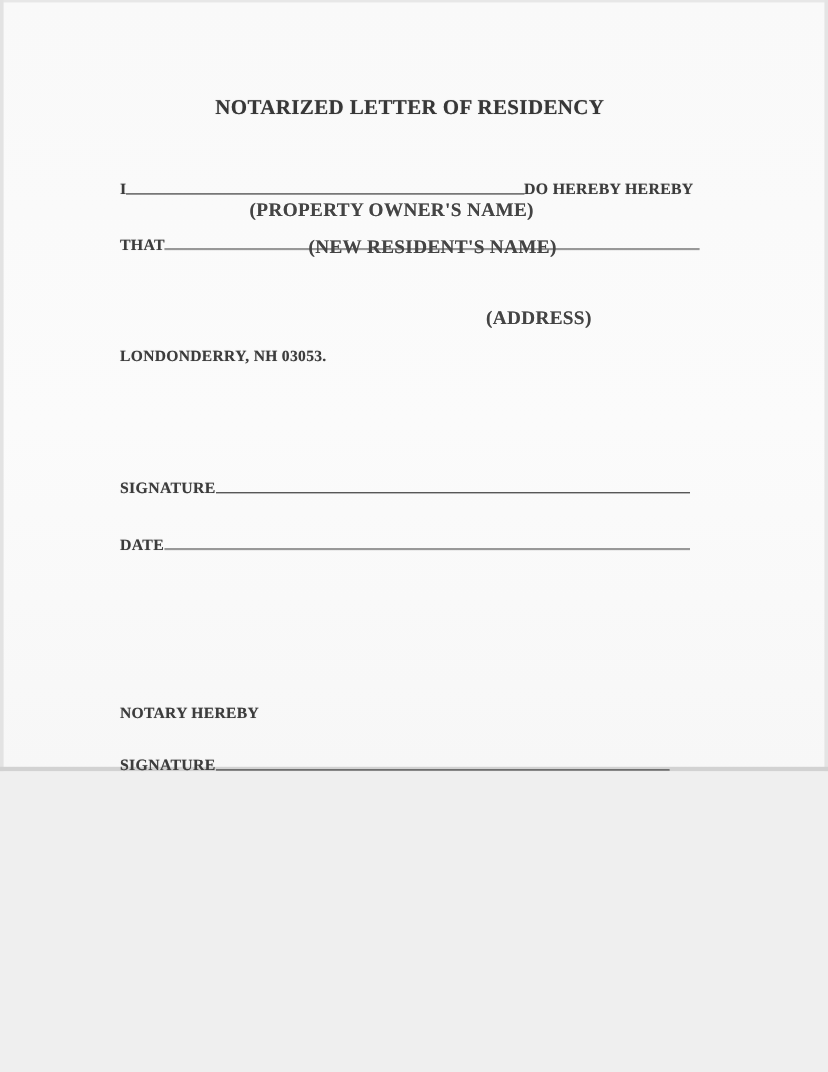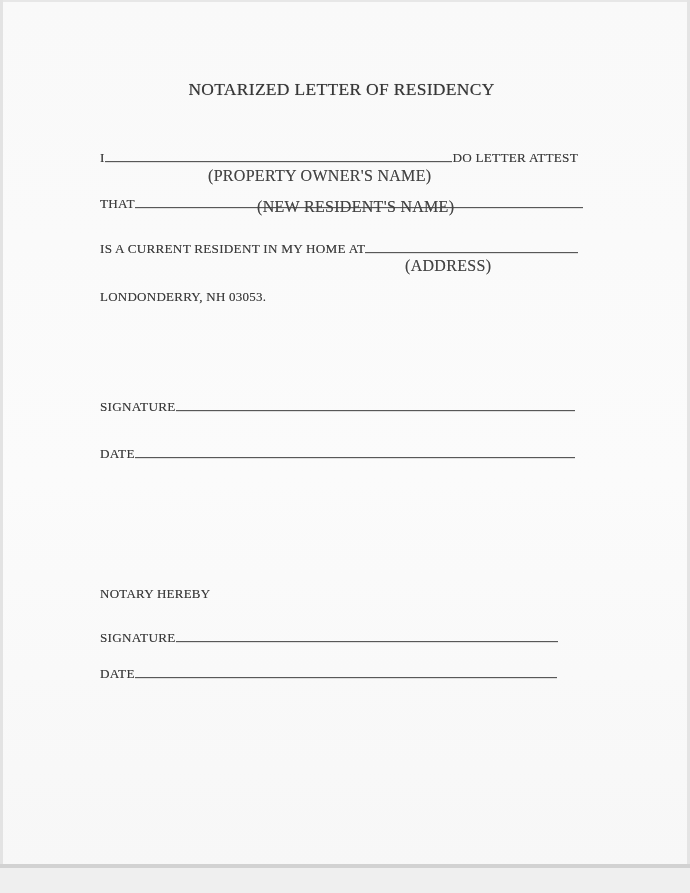--- a/index.html
+++ b/index.html
@@ -3,25 +3,26 @@
 <meta charset="utf-8">
 <style>
   html, body {
     margin: 0;
     padding: 0;
     background: #efefef;
   }
   .page {
     position: relative;
     width: 690px;
-    height: 868px;
+    height: 643px;
     background: linear-gradient(180deg, #f9f9f9 0%, #fbfbfb 55%, #f7f7f7 100%);
     font-family: "Liberation Serif", "DejaVu Serif", serif;
     color: #3c3c3c;
     overflow: hidden;
+    font-weight: bold;
   }
   
   .edge-top    { position: absolute; top: 0; left: 0; width: 100%; height: 2px; background: #e7e7e7; }
   .edge-left   { position: absolute; top: 0; left: 0; width: 3px; height: 100%; background: #e3e3e3; }
   .edge-right  { position: absolute; top: 0; right: 0; width: 3px; height: 100%; background: #e4e4e4; }
   .edge-bottom { position: absolute; bottom: 0; left: 0; width: 100%; height: 4px; background: #d2d2d2; }
 
   .txt {
     position: absolute;
     white-space: nowrap;
@@ -91,34 +92,30 @@
   <div class="edge-top"></div>
   <div class="edge-left"></div>
   <div class="edge-right"></div>
   <div class="edge-bottom"></div>
 
   <div class="title">NOTARIZED LETTER OF RESIDENCY</div>
 
   <div class="row" id="row-attest">
     <span class="pre">I</span>
     <span class="blank"></span>
-    <span class="suf">DO LETTER ATTEST</span>
+    <span class="suf">DO HEREBY HEREBY</span>
   </div>
   <div class="hint" id="hint-owner">(PROPERTY OWNER'S NAME)</div>
 
   <div class="row" id="row-that">
     <span class="pre">THAT</span>
     <span class="blank"></span>
   </div>
   <div class="hint" id="hint-resident">(NEW RESIDENT'S NAME)</div>
 
-  <div class="row" id="row-home">
-    <span class="pre">IS A CURRENT RESIDENT IN MY HOME AT</span>
-    <span class="blank"></span>
-  </div>
   <div class="hint" id="hint-address">(ADDRESS)</div>
 
   <div class="txt" id="city-line">LONDONDERRY, NH 03053.</div>
 
   <div class="row" id="row-sig1">
     <span class="pre">SIGNATURE</span>
     <span class="blank"></span>
   </div>
 
   <div class="row" id="row-date1">

